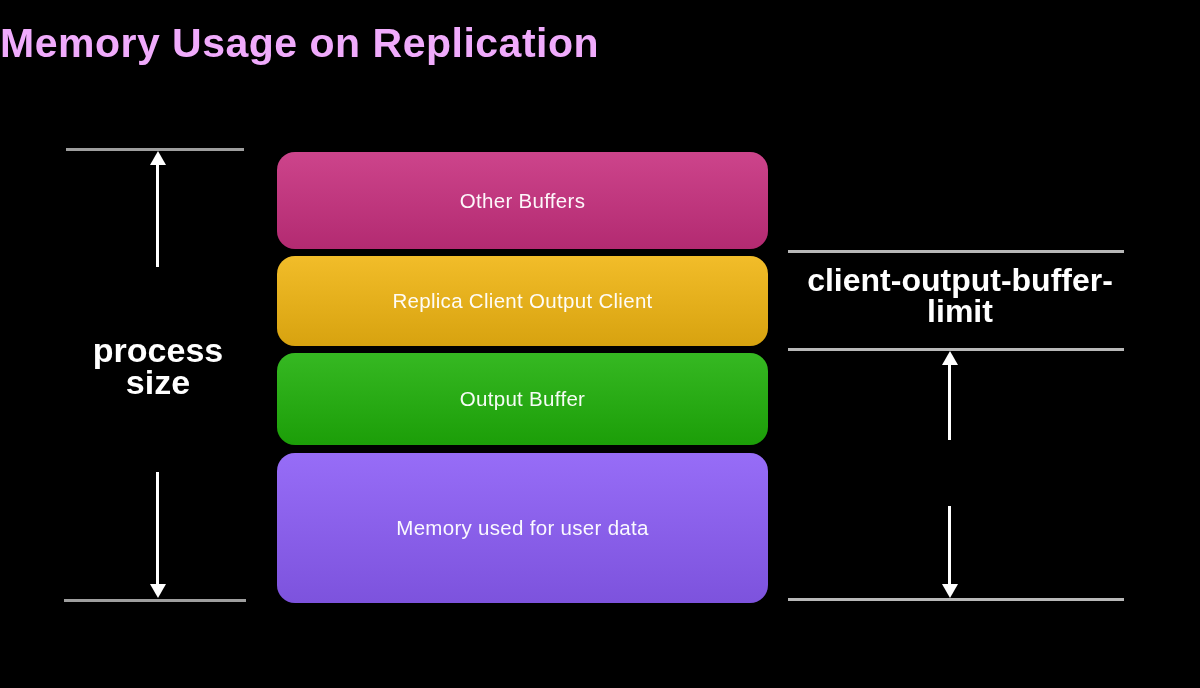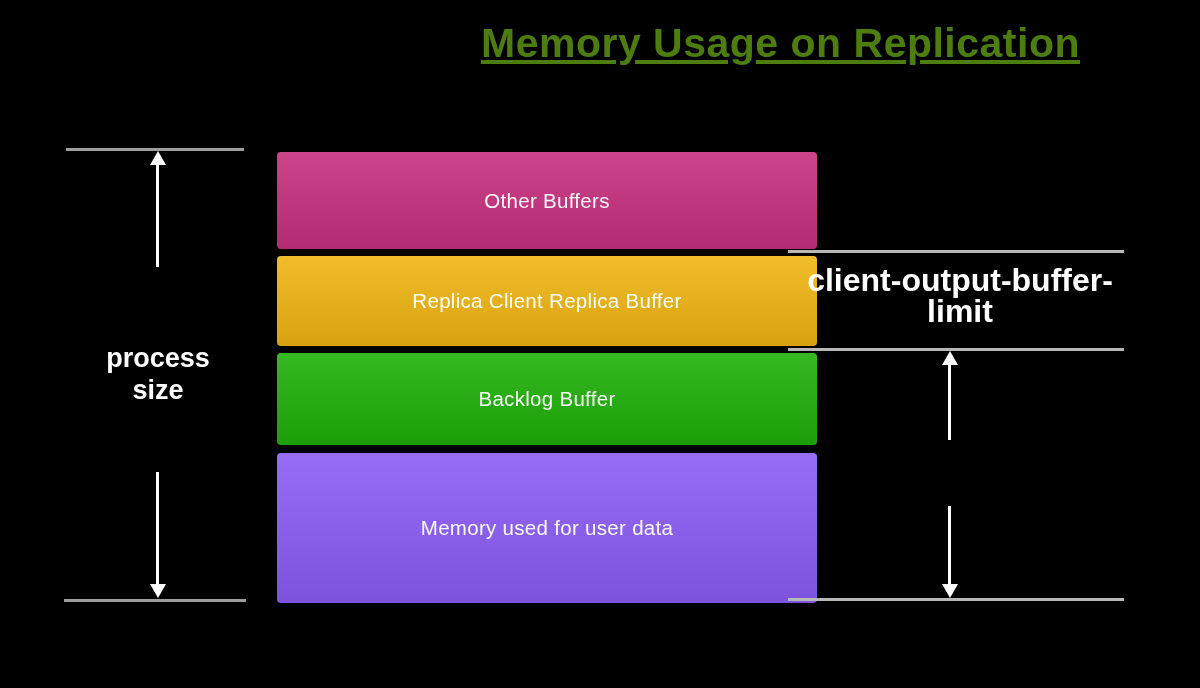--- a/index.html
+++ b/index.html
@@ -8,32 +8,31 @@
   #stage {
     position: relative;
     width: 1200px;
     height: 688px;
     overflow: hidden;
   }
   .title {
     position: absolute;
     top: 20px; left: 0;
     width: 1080px;
-    text-align: right;
-    color: #4d7c0f;
+    text-align: left;
+    color: #f0abfc;
     font-size: 41px;
     font-weight: bold;
     letter-spacing: 0.5px;
-    text-decoration: underline;
   }
   .block {
     position: absolute;
     left: 277px;
-    width: 540px;
-    border-radius: 4px;
+    width: 491px;
+    border-radius: 18px;
     display: flex;
     align-items: center;
     justify-content: center;
   }
   .block::after {
     content: "";
     position: absolute;
     inset: 0;
     border-radius: inherit;
     background: linear-gradient(180deg, rgba(255,255,255,0.10), rgba(0,0,0,0.10));
@@ -74,21 +73,21 @@
   #right-arrow-down-head  { left: 942px; top: 584px; }
 
   .side-label {
     position: absolute;
     color: #fff;
     font-weight: bold;
     text-align: center;
   }
   #process-size-label {
     left: 83px; top: 334px; width: 150px;
-    font-size: 27px; line-height: 32px; margin-top: 8px;
+    font-size: 34px; line-height: 32px;
   }
   #cobl-label {
     left: 775px; top: 265px; width: 370px;
     font-size: 32px; line-height: 31px;
   }
   #maxmemory-label {
     left: 800px; top: 462px; width: 300px;
     font-size: 27px;
   }
 </style>
@@ -104,24 +103,24 @@
   <div class="shaft" id="left-arrow-up-shaft" style="background: rgb(255, 255, 255);"></div>
   <div class="side-label" id="process-size-label">process size</div>
   <div class="shaft" id="left-arrow-down-shaft" style="background: rgb(255, 255, 255);"></div>
   <div class="head down" id="left-arrow-down-head" style="background: rgb(255, 255, 255);"></div>
   <div class="hline" id="left-line-bottom" style="background: rgb(158, 158, 158);"></div>
 
   <div class="block" id="block-other" style="background: rgb(199, 47, 126);">
     <span class="block-label">Other Buffers</span>
   </div>
   <div class="block" id="block-replica" style="background: rgb(240, 181, 17);">
-    <span class="block-label">Replica Client Replica Buffer</span>
+    <span class="block-label">Replica Client Output Client</span>
   </div>
   <div class="block" id="block-backlog" style="background: rgb(31, 176, 9);">
-    <span class="block-label">Backlog Buffer</span>
+    <span class="block-label">Output Buffer</span>
   </div>
   <div class="block" id="block-userdata" style="background: #8b5cf6;">
     <span class="block-label">Memory used for user data</span>
   </div>
 
   <div class="hline" id="right-line-top" style="background: rgb(184, 184, 184);"></div>
   <div class="side-label" id="cobl-label">
     <div>client-output-buffer-limit</div>
   </div>
   <div class="hline" id="right-line-middle" style="background: rgb(184, 184, 184);"></div>

